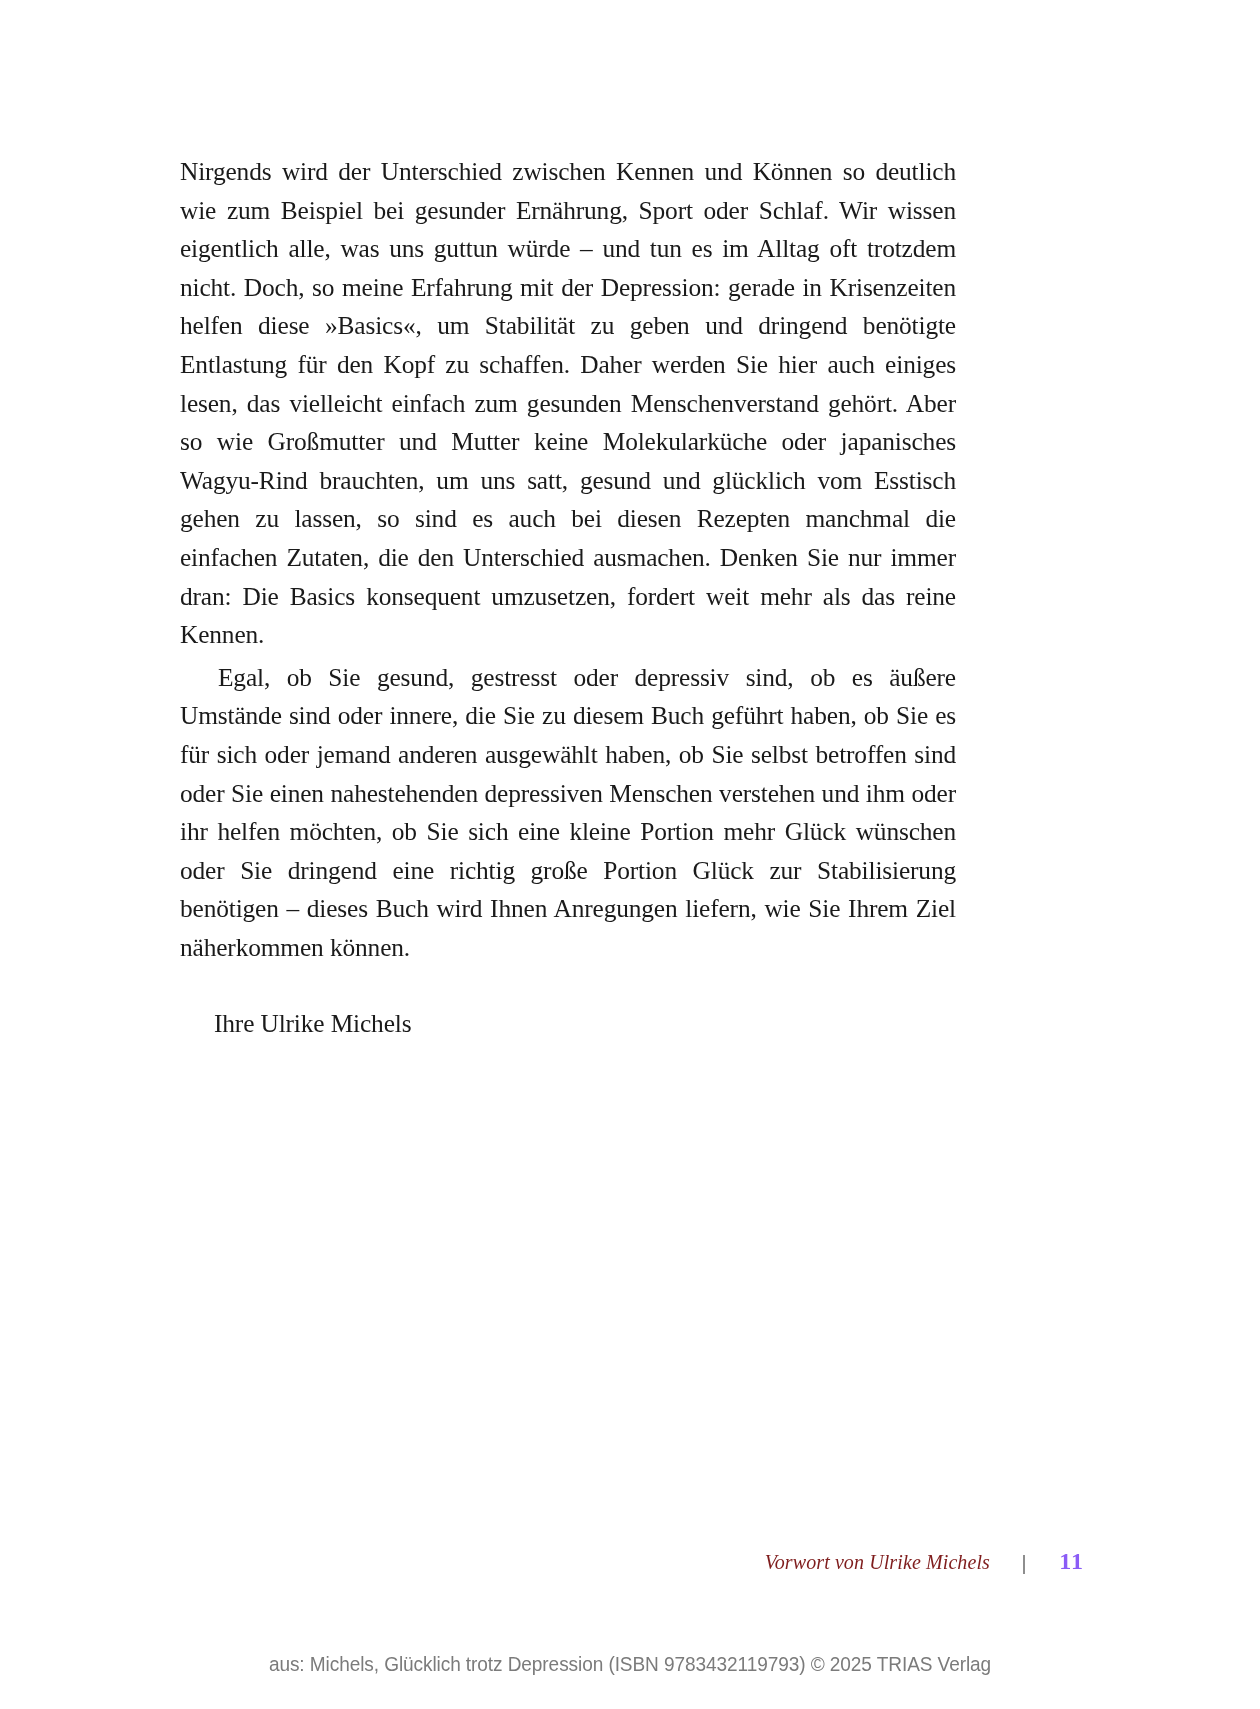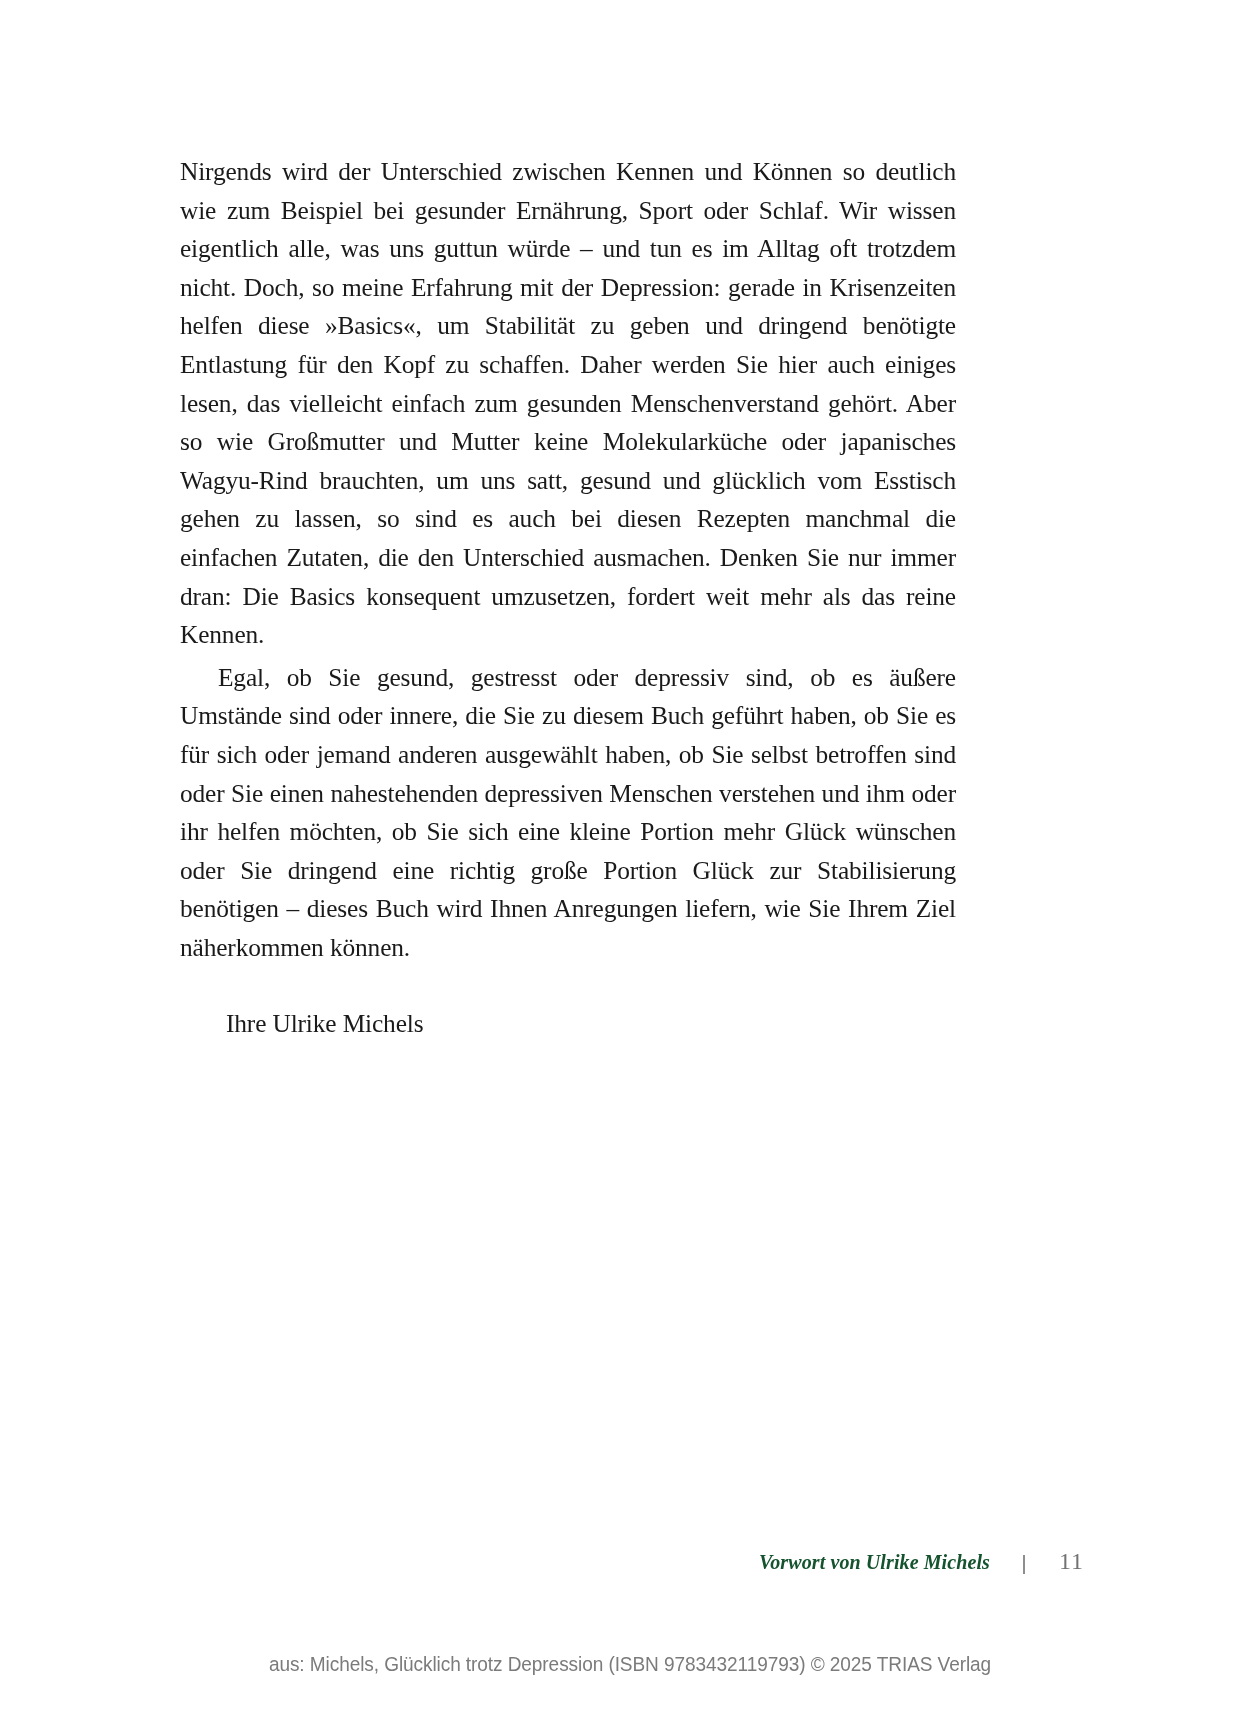--- a/index.html
+++ b/index.html
@@ -41,21 +41,21 @@
     letter-spacing: -0.15px;
     word-spacing: 0.2px;
     -webkit-font-smoothing: antialiased;
     hyphens: manual;
   }
   .para + .para {
     text-indent: 38px;
   }
 
   .signature {
-    margin: 12px;
+    margin: 0;
     margin-top: 38px;
     font-size: 25.4px;
     line-height: 38.6px;
     text-indent: 38px;
     font-family: "Liberation Serif", "DejaVu Serif", serif;
     letter-spacing: -0.15px;
   }
 
   
   .runningfoot {
@@ -65,37 +65,37 @@
     top: 1548px;
     height: 34px;
     display: flex;
     justify-content: flex-end;
     align-items: baseline;
     font-size: 20px;
   }
   .runningfoot .rf-title {
     font-style: italic;
     font-family: "Liberation Serif", "DejaVu Serif", serif;
-    color: #14532d;
+    color: #7f1d1d;
     letter-spacing: 0.1px;
-    font-weight: bold;
   }
   .runningfoot .rf-sep {
     font-family: "Liberation Serif", "DejaVu Serif", serif;
     color: #1a1a1a;
     margin: 0 24px 0 32px;
     font-weight: 400;
   }
   .runningfoot .rf-pageno {
     font-family: "Liberation Serif", "DejaVu Serif", serif;
     font-size: 24px;
-    color: #737373;
+    color: #8b5cf6;
     letter-spacing: 1px;
     min-width: 34px;
     text-align: right;
+    font-weight: bold;
   }
 
   
   .attribution {
     position: absolute;
     left: 0;
     right: 0;
     top: 1652px;
     text-align: center;
     font-family: "Liberation Sans", "DejaVu Sans", sans-serif;

